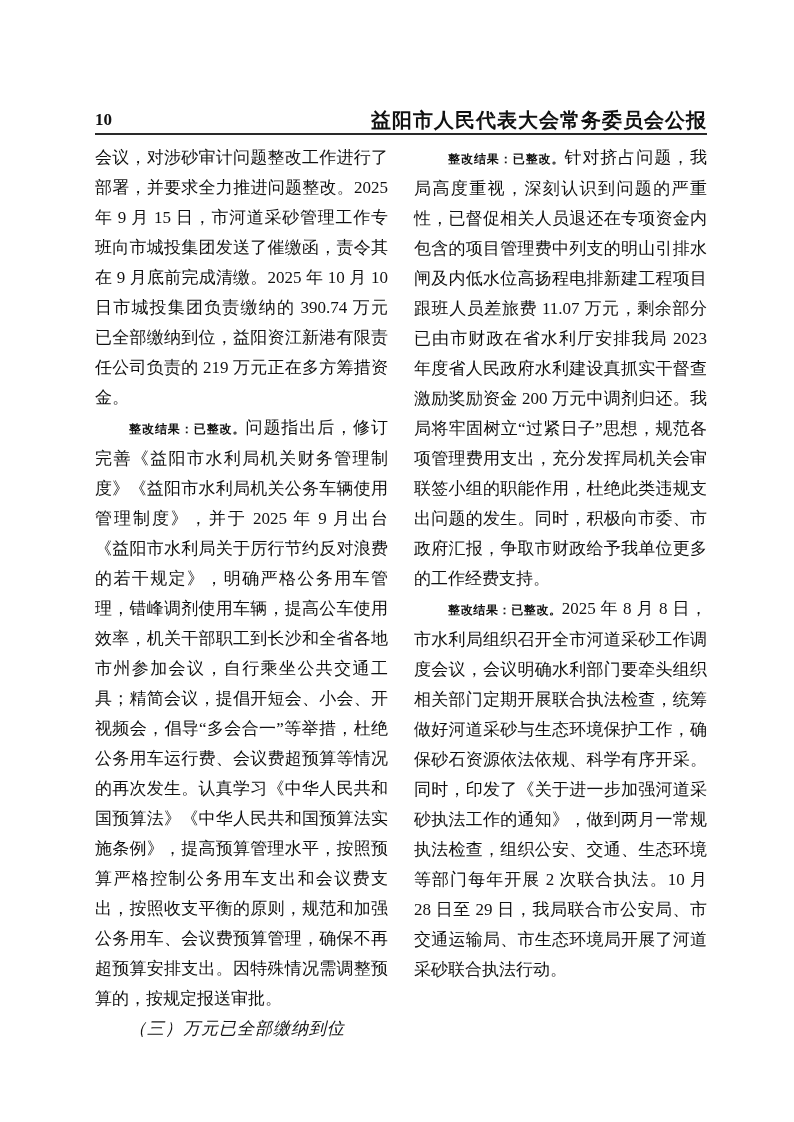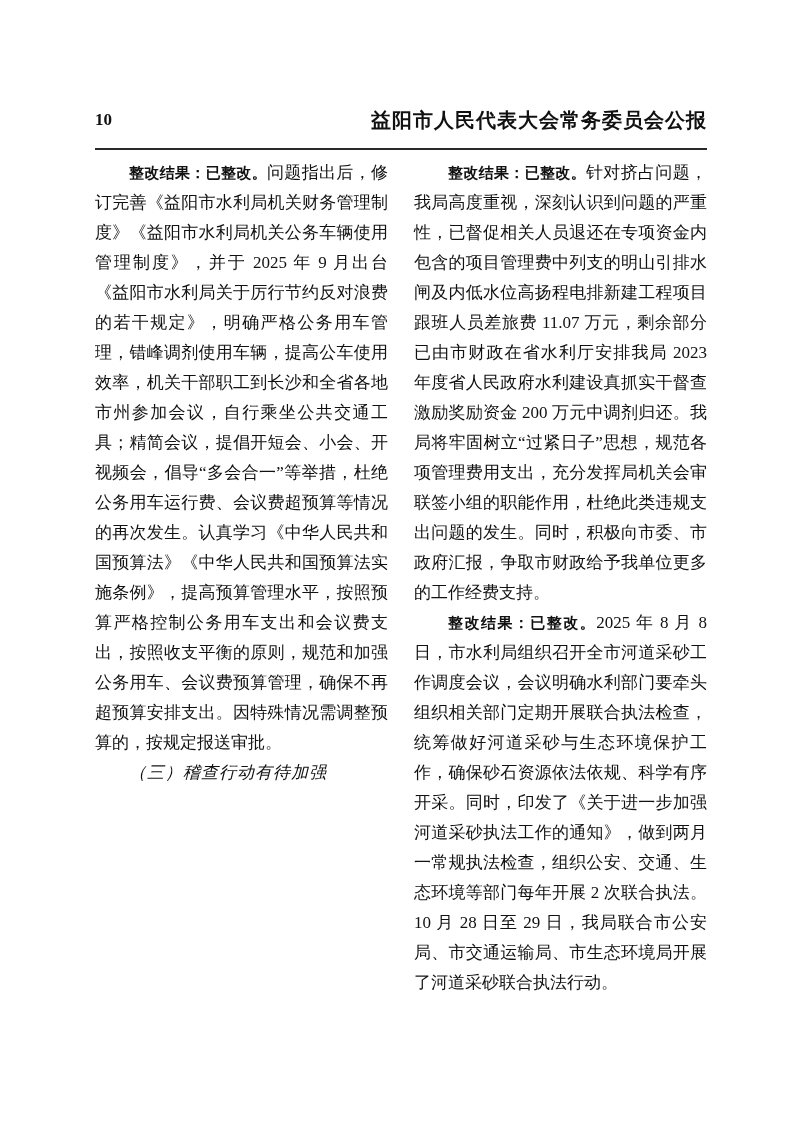--- a/index.html
+++ b/index.html
@@ -22,21 +22,21 @@
     position: absolute;
     left: 95px;
     top: 110px;
     width: 612px;
   }
   .page-header {
     display: flex;
     justify-content: space-between;
     align-items: flex-end;
     border-bottom: 2.5px solid #2a2a2a;
-    padding-bottom: 18px;
+    padding-bottom: 3px;
   }
   .page-number {
     font-weight: 700;
     font-size: 17px;
     line-height: 20px;
   }
   .header-title {
     font-weight: 700;
     font-size: 20px;
     line-height: 20px;
@@ -61,39 +61,40 @@
   .column p.no-indent {
     text-indent: 0;
   }
   .section-heading {
     font-style: italic;
     letter-spacing: 1px;
   }
   .result-lead {
     font-weight: 700;
     font-family: "Liberation Sans", "DejaVu Sans", sans-serif;
-    font-size: 15px;
+    font-size: 12px;
   }
 </style>
 </head>
 <body>
 
 <div class="page">
   <div class="content">
 
     <div class="page-header">
       <span class="page-number">10</span>
       <span class="header-title">益阳市人民代表大会常务委员会公报</span>
     </div>
 
     <div class="columns">
 
       <div class="column">
+        <p class="no-indent">会议，对涉砂审计问题整改工作进行了部署，并要求全力推进问题整改。2025 年 9 月 15 日，市河道采砂管理工作专班向市城投集团发送了催缴函，责令其在 9 月底前完成清缴。2025 年 10 月 10 日市城投集团负责缴纳的 390.74 万元已全部缴纳到位，益阳资江新港有限责任公司负责的 219 万元正在多方筹措资金。</p>
         <p><span class="result-lead">整改结果：已整改。</span><span>问题指出后，修订完善《益阳市水利局机关财务管理制度》《益阳市水利局机关公务车辆使用管理制度》，并于 2025 年 9 月出台《益阳市水利局关于厉行节约反对浪费的若干规定》，明确严格公务用车管理，错峰调剂使用车辆，提高公车使用效率，机关干部职工到长沙和全省各地市州参加会议，自行乘坐公共交通工具；精简会议，提倡开短会、小会、开视频会，倡导“多会合一”等举措，杜绝公务用车运行费、会议费超预算等情况的再次发生。认真学习《中华人民共和国预算法》《中华人民共和国预算法实施条例》，提高预算管理水平，按照预算严格控制公务用车支出和会议费支出，按照收支平衡的原则，规范和加强公务用车、会议费预算管理，确保不再超预算安排支出。因特殊情况需调整预算的，按规定报送审批。</span></p>
-        <p class="section-heading">（三）稽查行动有待加强</p>
+        <p class="section-heading">（三）万元已全部缴纳到位</p>
       </div>
 
       <div class="column">
         <p><span class="result-lead">整改结果：已整改。</span><span>针对挤占问题，我局高度重视，深刻认识到问题的严重性，已督促相关人员退还在专项资金内包含的项目管理费中列支的明山引排水闸及内低水位高扬程电排新建工程项目跟班人员差旅费 11.07 万元，剩余部分已由市财政在省水利厅安排我局 2023 年度省人民政府水利建设真抓实干督查激励奖励资金 200 万元中调剂归还。我局将牢固树立“过紧日子”思想，规范各项管理费用支出，充分发挥局机关会审联签小组的职能作用，杜绝此类违规支出问题的发生。同时，积极向市委、市政府汇报，争取市财政给予我单位更多的工作经费支持。</span></p>
         <p><span class="result-lead">整改结果：已整改。</span><span>2025 年 8 月 8 日，市水利局组织召开全市河道采砂工作调度会议，会议明确水利部门要牵头组织相关部门定期开展联合执法检查，统筹做好河道采砂与生态环境保护工作，确保砂石资源依法依规、科学有序开采。同时，印发了《关于进一步加强河道采砂执法工作的通知》，做到两月一常规执法检查，组织公安、交通、生态环境等部门每年开展 2 次联合执法。10 月 28 日至 29 日，我局联合市公安局、市交通运输局、市生态环境局开展了河道采砂联合执法行动。</span></p>
       </div>
 
     </div>
   </div>
 </div>

